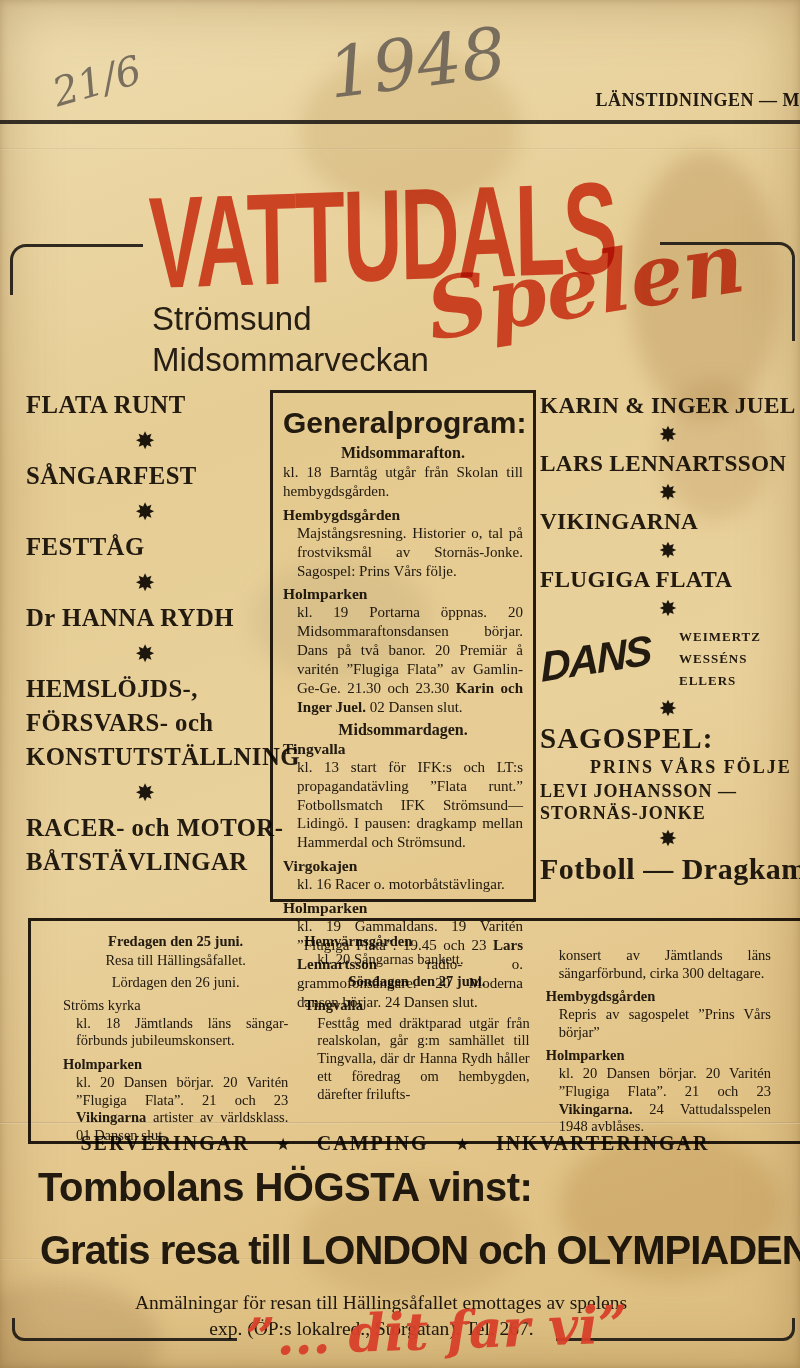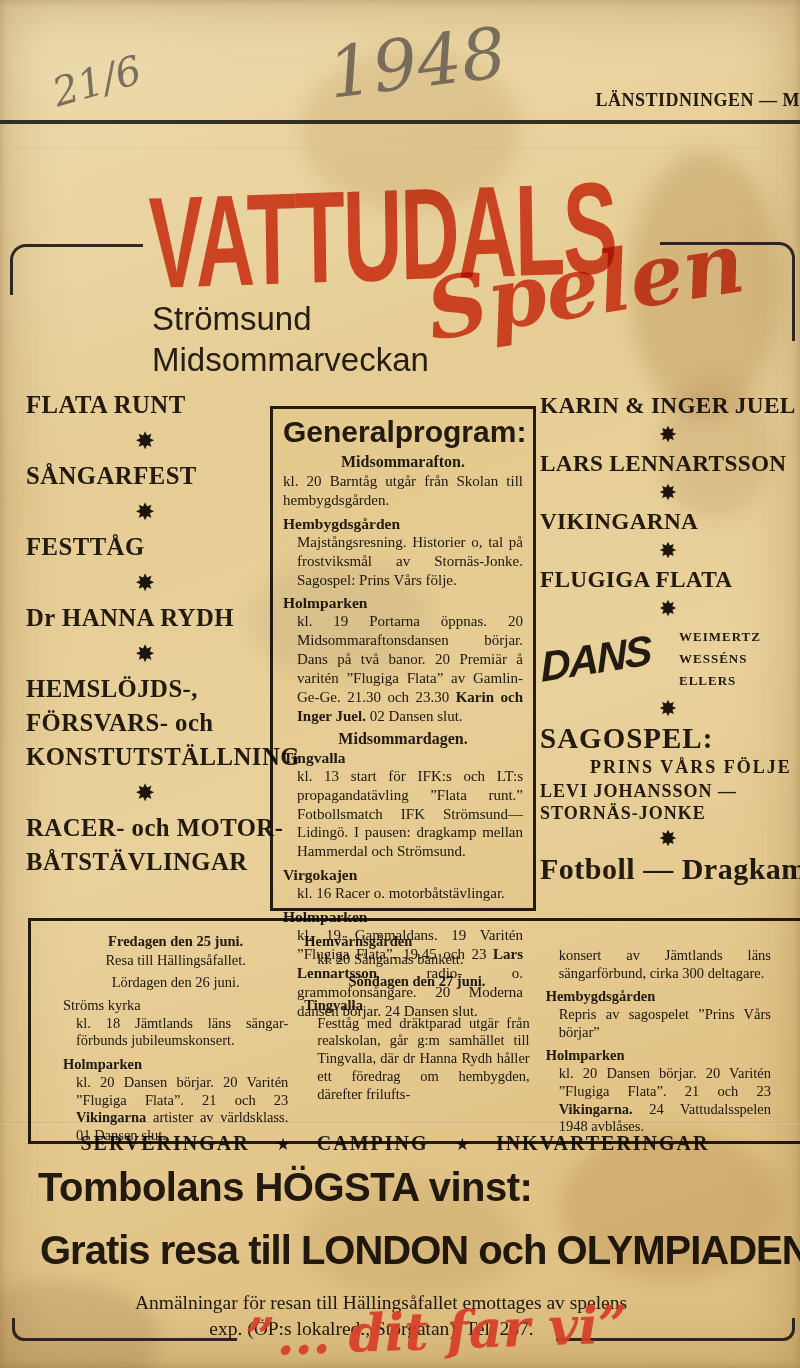--- a/index.html
+++ b/index.html
@@ -36,21 +36,21 @@
   .t-sub{font-family:"Liberation Sans",sans-serif;font-weight:500;font-size:33px;color:#2b2620;}
   
   .hl{font-weight:700;font-size:26px;line-height:34px;letter-spacing:.5px;white-space:nowrap;
       transform:scaleX(.95);transform-origin:left;}
   .hl2{font-weight:700;font-size:24px;line-height:30px;letter-spacing:.3px;white-space:nowrap;
       transform:scaleX(.97);transform-origin:left;}
   .star{height:37px;display:flex;align-items:center;justify-content:center;
       font-family:"DejaVu Sans",sans-serif;font-size:24px;color:#1e1a14;}
   .star.s2{height:28px;font-size:22px;}
   
-  .pbox{border:3px solid #27221b;padding:6px 10px 8px;background:rgba(245,230,190,.18);margin-top:16px;}
+  .pbox{border:3px solid #27221b;padding:13px 10px 8px;background:rgba(245,230,190,.18);}
   .pbox .ptitle{font-family:"Liberation Sans",sans-serif;font-weight:700;font-size:30px;
       text-align:center;margin:0 0 4px;}
   .pbox .day{font-weight:700;font-size:16px;text-align:center;margin:4px 0 1px;}
   .pbox .venue{font-weight:700;font-size:15.5px;margin-top:5px;}
   .pbox .body{font-size:15px;line-height:1.26;text-align:justify;}
   .pbox .indent{font-size:15px;line-height:1.26;text-align:justify;padding-left:14px;}
   
   .dans-logo{font-family:"Liberation Sans",sans-serif;font-weight:900;font-style:italic;
       font-size:42px;letter-spacing:-2px;transform:rotate(-9deg) skewX(-6deg);display:inline-block;}
   .band{font-weight:700;font-size:13px;line-height:22px;letter-spacing:1px;}
@@ -123,21 +123,21 @@
     <div class="hl">FÖRSVARS- och</div>
     <div class="hl">KONSTUTSTÄLLNING</div>
     <div class="star">✸</div>
     <div class="hl">RACER- och MOTOR-</div>
     <div class="hl">BÅTSTÄVLINGAR</div>
   </div>
 
   <div class="abs pbox ink" style="left:270px;top:390px;width:240px;height:485px;">
     <div class="ptitle">Generalprogram:</div>
     <div class="day">Midsommarafton.</div>
-    <div class="body">kl. 20 Barntåg utgår från Skolan till hembygdsgården.</div>
+    <div class="body">kl. 18 Barntåg utgår från Skolan till hembygdsgården.</div>
     <div class="venue">Hembygdsgården</div>
     <div class="indent">Majstångsresning. Historier o, tal på frostviksmål av Stornäs-Jonke. Sagospel: Prins Vårs följe.</div>
     <div class="venue">Holmparken</div>
     <div class="indent">kl. 19 Portarna öppnas. 20 Midsommaraftonsdansen börjar. Dans på två banor. 20 Premiär å varitén ”Flugiga Flata” av Gamlin-Ge-Ge. 21.30 och 23.30 <b>Karin och Inger Juel.</b> 02 Dansen slut.</div>
     <div class="day">Midsommardagen.</div>
     <div class="venue" style="margin-top:0;">Tingvalla</div>
     <div class="indent">kl. 13 start för IFK:s och LT:s propagandatävling ”Flata runt.” Fotbollsmatch IFK Strömsund—Lidingö. I pausen: dragkamp mellan Hammerdal och Strömsund.</div>
     <div class="venue">Virgokajen</div>
     <div class="indent">kl. 16 Racer o. motorbåtstävlingar.</div>
     <div class="venue">Holmparken</div>

